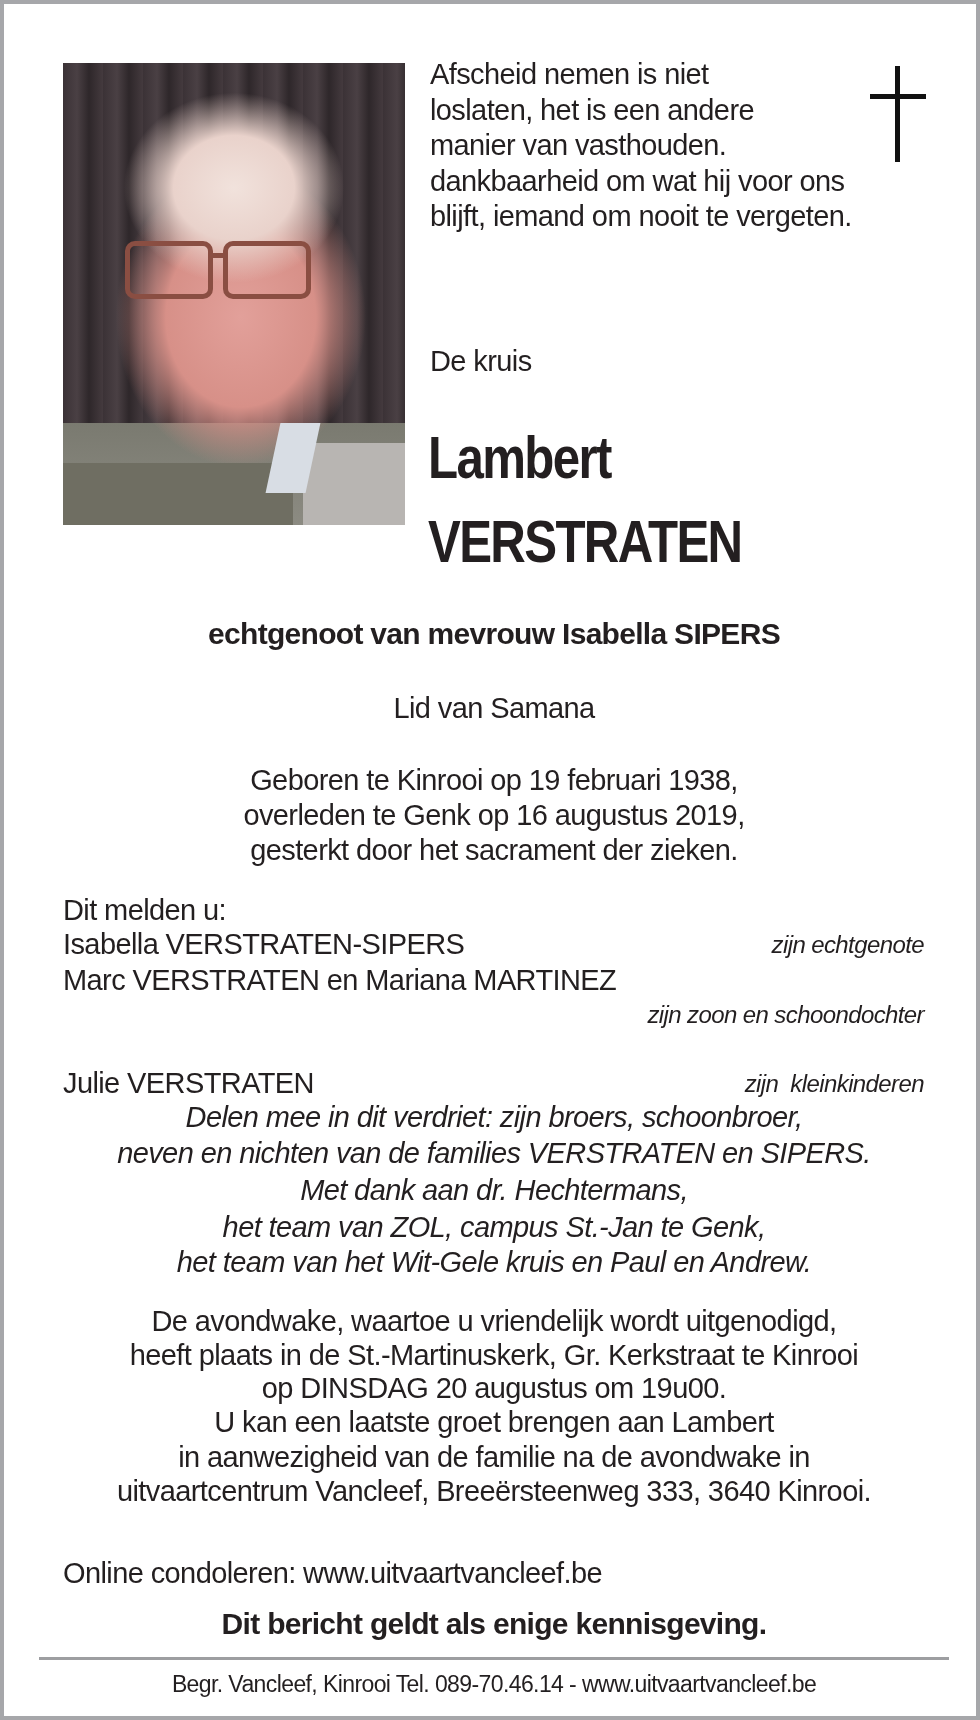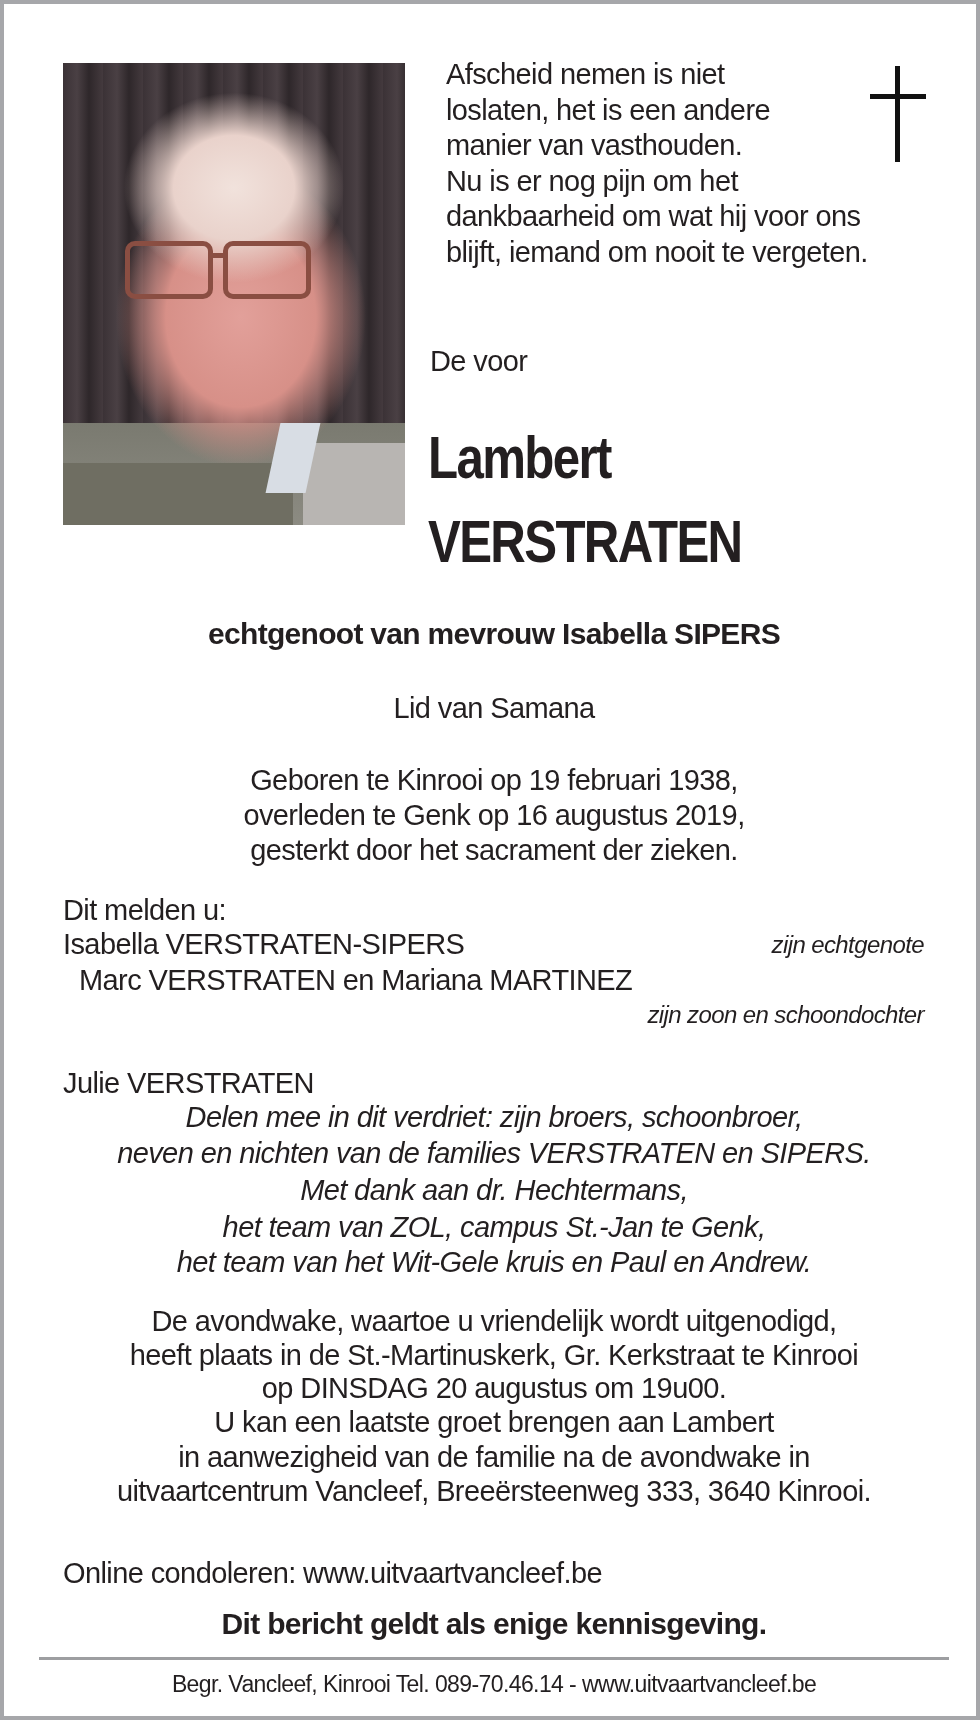--- a/index.html
+++ b/index.html
@@ -15,21 +15,21 @@
   .photo .glasses-l, .photo .glasses-r { position: absolute; top: 178px; width: 88px; height: 58px; border: 5px solid #8a4e42; border-radius: 10px; box-sizing: border-box; }
   .photo .glasses-l { left: 62px; }
   .photo .glasses-r { left: 160px; }
   .photo .bridge { position: absolute; top: 190px; left: 148px; width: 14px; height: 5px; background: #8a4e42; }
   .photo .collar { position: absolute; left: 210px; top: 360px; width: 40px; height: 70px; background: #d8dde4; transform: skewX(-12deg); }
   .photo .sweater-r { position: absolute; left: 240px; top: 380px; width: 110px; height: 90px; background: #b8b5b2; }
   .photo .sweater-l { position: absolute; left: 0; top: 400px; width: 230px; height: 70px; background: #6f6e62; }
   .cross { position: absolute; left: 866px; top: 62px; width: 56px; height: 96px; }
   .cross .v { position: absolute; left: 25px; top: 0; width: 5px; height: 96px; background: #111; }
   .cross .h { position: absolute; left: 0; top: 28px; width: 56px; height: 5px; background: #111; }
-  .poem { position: absolute; left: 426px; top: 53px; width: 460px; font-size: 29px; line-height: 35.5px; letter-spacing: -0.6px; margin-left: 16px; }
+  .poem { position: absolute; left: 426px; top: 53px; width: 460px; font-size: 29px; line-height: 35.5px; letter-spacing: -0.6px; }
   .poem div { white-space: nowrap; }
   .deheer { position: absolute; left: 426px; top: 340px; font-size: 29px; line-height: 35px; letter-spacing: -0.6px; }
   .name { position: absolute; left: 424px; top: 412px; font-size: 60px; line-height: 84px; font-weight: bold; letter-spacing: -2px; transform: scaleX(0.82); transform-origin: left top; }
   .spouse { position: absolute; left: 0; width: 980px; top: 611px; text-align: center; font-size: 30px; font-weight: bold; letter-spacing: -0.7px; line-height: 38px; }
   .center { position: absolute; left: 0; width: 980px; text-align: center; font-size: 29px; line-height: 35px; letter-spacing: -0.6px; }
   .left { position: absolute; left: 59px; font-size: 29px; line-height: 35px; letter-spacing: -0.6px; white-space: nowrap; }
   .right { position: absolute; right: 52px; font-size: 24px; line-height: 35px; letter-spacing: -0.6px; font-style: italic; white-space: nowrap; }
   .italic { font-style: italic; }
   .bold-notice { position: absolute; left: 0; width: 980px; top: 1601px; text-align: center; font-size: 30px; font-weight: bold; letter-spacing: -0.7px; line-height: 38px; }
   .divider { position: absolute; left: 35px; top: 1653px; width: 910px; height: 3px; background: #9d9ea1; }
@@ -50,50 +50,50 @@
 
   <div class="cross">
     <div class="v"></div>
       <div class="h"></div>
   </div>
 
   <div class="poem">
     <div>Afscheid nemen is niet</div>
     <div>loslaten, het is een andere</div>
     <div>manier van vasthouden.</div>
-    <div>Nu is er nog pijn om het</div>
     <div>dankbaarheid om wat hij voor ons</div>
     <div>blijft, iemand om nooit te vergeten.</div>
   </div>
 
-  <div class="deheer">De voor</div>
+  <div class="deheer">De kruis</div>
 
   <div class="name">
     <div>Lambert</div>
     <div>VERSTRATEN</div>
   </div>
 
   <div class="spouse">echtgenoot van mevrouw Isabella SIPERS</div>
 
   <div class="center" style="top:623px; margin-top:64px;">Lid van Samana</div>
 
   <div class="center" style="top:759px;">Geboren te Kinrooi op 19 februari 1938,</div>
   <div class="center" style="top:794px;">overleden te Genk op 16 augustus 2019,</div>
   <div class="center" style="top:829px;">gesterkt door het sacrament der zieken.</div>
 
   <div class="left" style="top:889px;">Dit melden u:</div>
 
   <div class="left" style="top:923px;">Isabella VERSTRATEN-SIPERS</div>
   <div class="right" style="top:923px;">zijn echtgenote</div>
 
-  <div class="left" style="top:959px;margin-left:16px;">Marc VERSTRATEN en Mariana MARTINEZ</div>
+  <div class="left" style="top:959px;">Marc VERSTRATEN en Mariana MARTINEZ</div>
   <div class="right" style="top:993px;">zijn zoon en schoondochter</div>
 
 
   <div class="left" style="top:1062px;">Julie VERSTRATEN</div>
+  <div class="right" style="top:1062px; white-space: pre;">zijn  kleinkinderen</div>
 
   <div class="center italic" style="top:1096px;">Delen mee in dit verdriet: zijn broers, schoonbroer,</div>
   <div class="center italic" style="top:1132px;">neven en nichten van de families VERSTRATEN en SIPERS.</div>
   <div class="center italic" style="top:1169px;">Met dank aan dr. Hechtermans,</div>
   <div class="center italic" style="top:1206px;">het team van ZOL, campus St.-Jan te Genk,</div>
   <div class="center italic" style="top:1241px;">het team van het Wit-Gele kruis en Paul en Andrew.</div>
 
   <div class="center" style="top:1300px;">De avondwake, waartoe u vriendelijk wordt uitgenodigd,</div>
   <div class="center" style="top:1334px;">heeft plaats in de St.-Martinuskerk, Gr. Kerkstraat te Kinrooi</div>
   <div class="center" style="top:1367px;">op DINSDAG 20 augustus om 19u00.</div>

